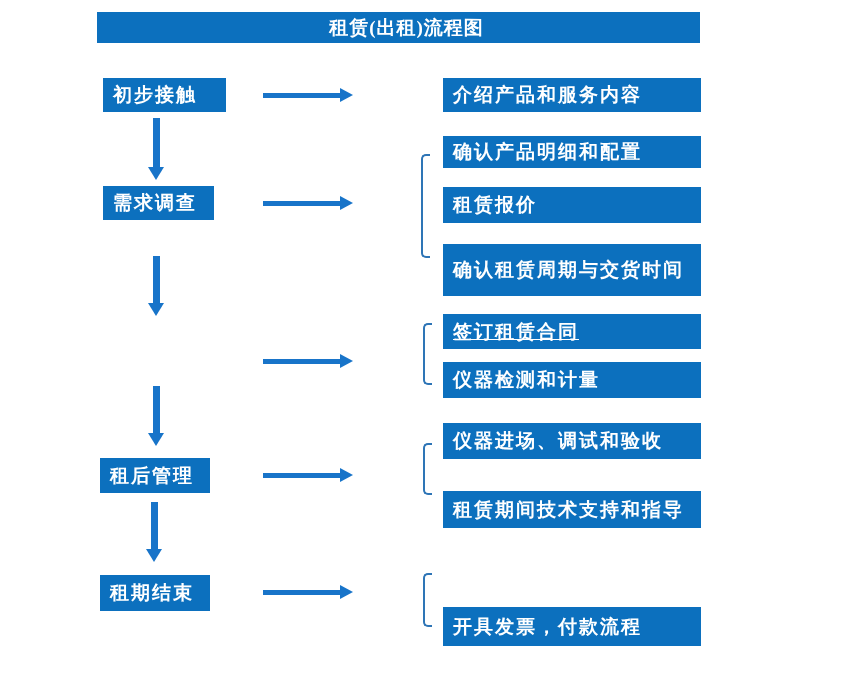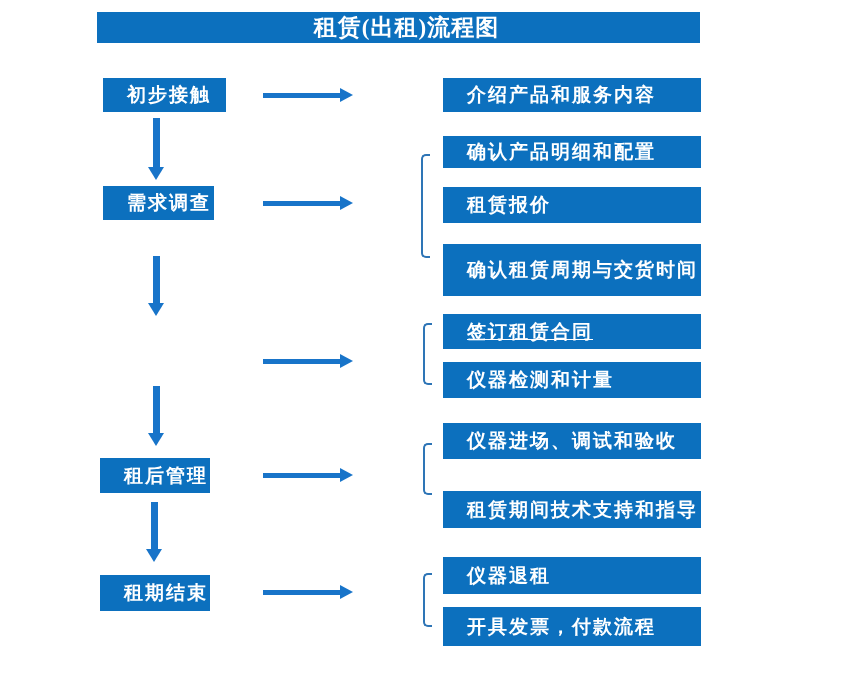--- a/index.html
+++ b/index.html
@@ -13,24 +13,24 @@
   .canvas{
     position:relative;width:844px;height:688px;background:var(--bg_white);
     overflow:hidden;
     font-family:"Liberation Serif","DejaVu Serif",serif;
   }
   .box{
     position:absolute;box-sizing:border-box;
     background:var(--box_blue);color:var(--text_white);
     display:flex;align-items:center;
     font-weight:bold;font-size:19px;letter-spacing:2px;
-    padding-left:24px;white-space:nowrap;overflow:hidden;
+    padding-left:10px;white-space:nowrap;overflow:hidden;
   }
   .title-bar{
-    justify-content:center;padding-left:16px;letter-spacing:1px;font-size:23px;
+    justify-content:center;padding-left:16px;letter-spacing:1px;font-size:19px;
   }
   
   .harrow{position:absolute;width:90px;height:14px;}
   .harrow::before{
     content:'';position:absolute;left:0;top:5px;width:78px;height:5px;
     background:var(--arrow_blue);
   }
   .harrow::after{
     content:'';position:absolute;right:0;top:0;width:0;height:0;
     border-left:13px solid var(--arrow_blue);
@@ -87,16 +87,15 @@
   <div class="box" style="left:443px;top:78px;width:258px;height:34px;">介绍产品和服务内容</div>
   <div class="box" style="left:443px;top:187px;width:258px;height:36px;">租赁报价</div>
   <div class="box" style="left:443px;top:244px;width:258px;height:52px;">确认租赁周期与交货时间</div>
 
   <div class="box" style="left:443px;top:314px;width:258px;height:35px;text-decoration:underline;">签订租赁合同</div>
   <div class="box" style="left:443px;top:362px;width:258px;height:36px;">仪器检测和计量</div>
 
   <div class="box" style="left:443px;top:423px;width:258px;height:36px;">仪器进场、调试和验收</div>
   <div class="box" style="left:443px;top:491px;width:258px;height:37px;">租赁期间技术支持和指导</div>
 
-  <div class="box" style="left:443px;top:557px;width:258px;height:37px;">仪器退租</div>
   <div class="box" style="left:443px;top:607px;width:258px;height:39px;">开具发票，付款流程</div>
 
 </div>
 
 </body></html>

